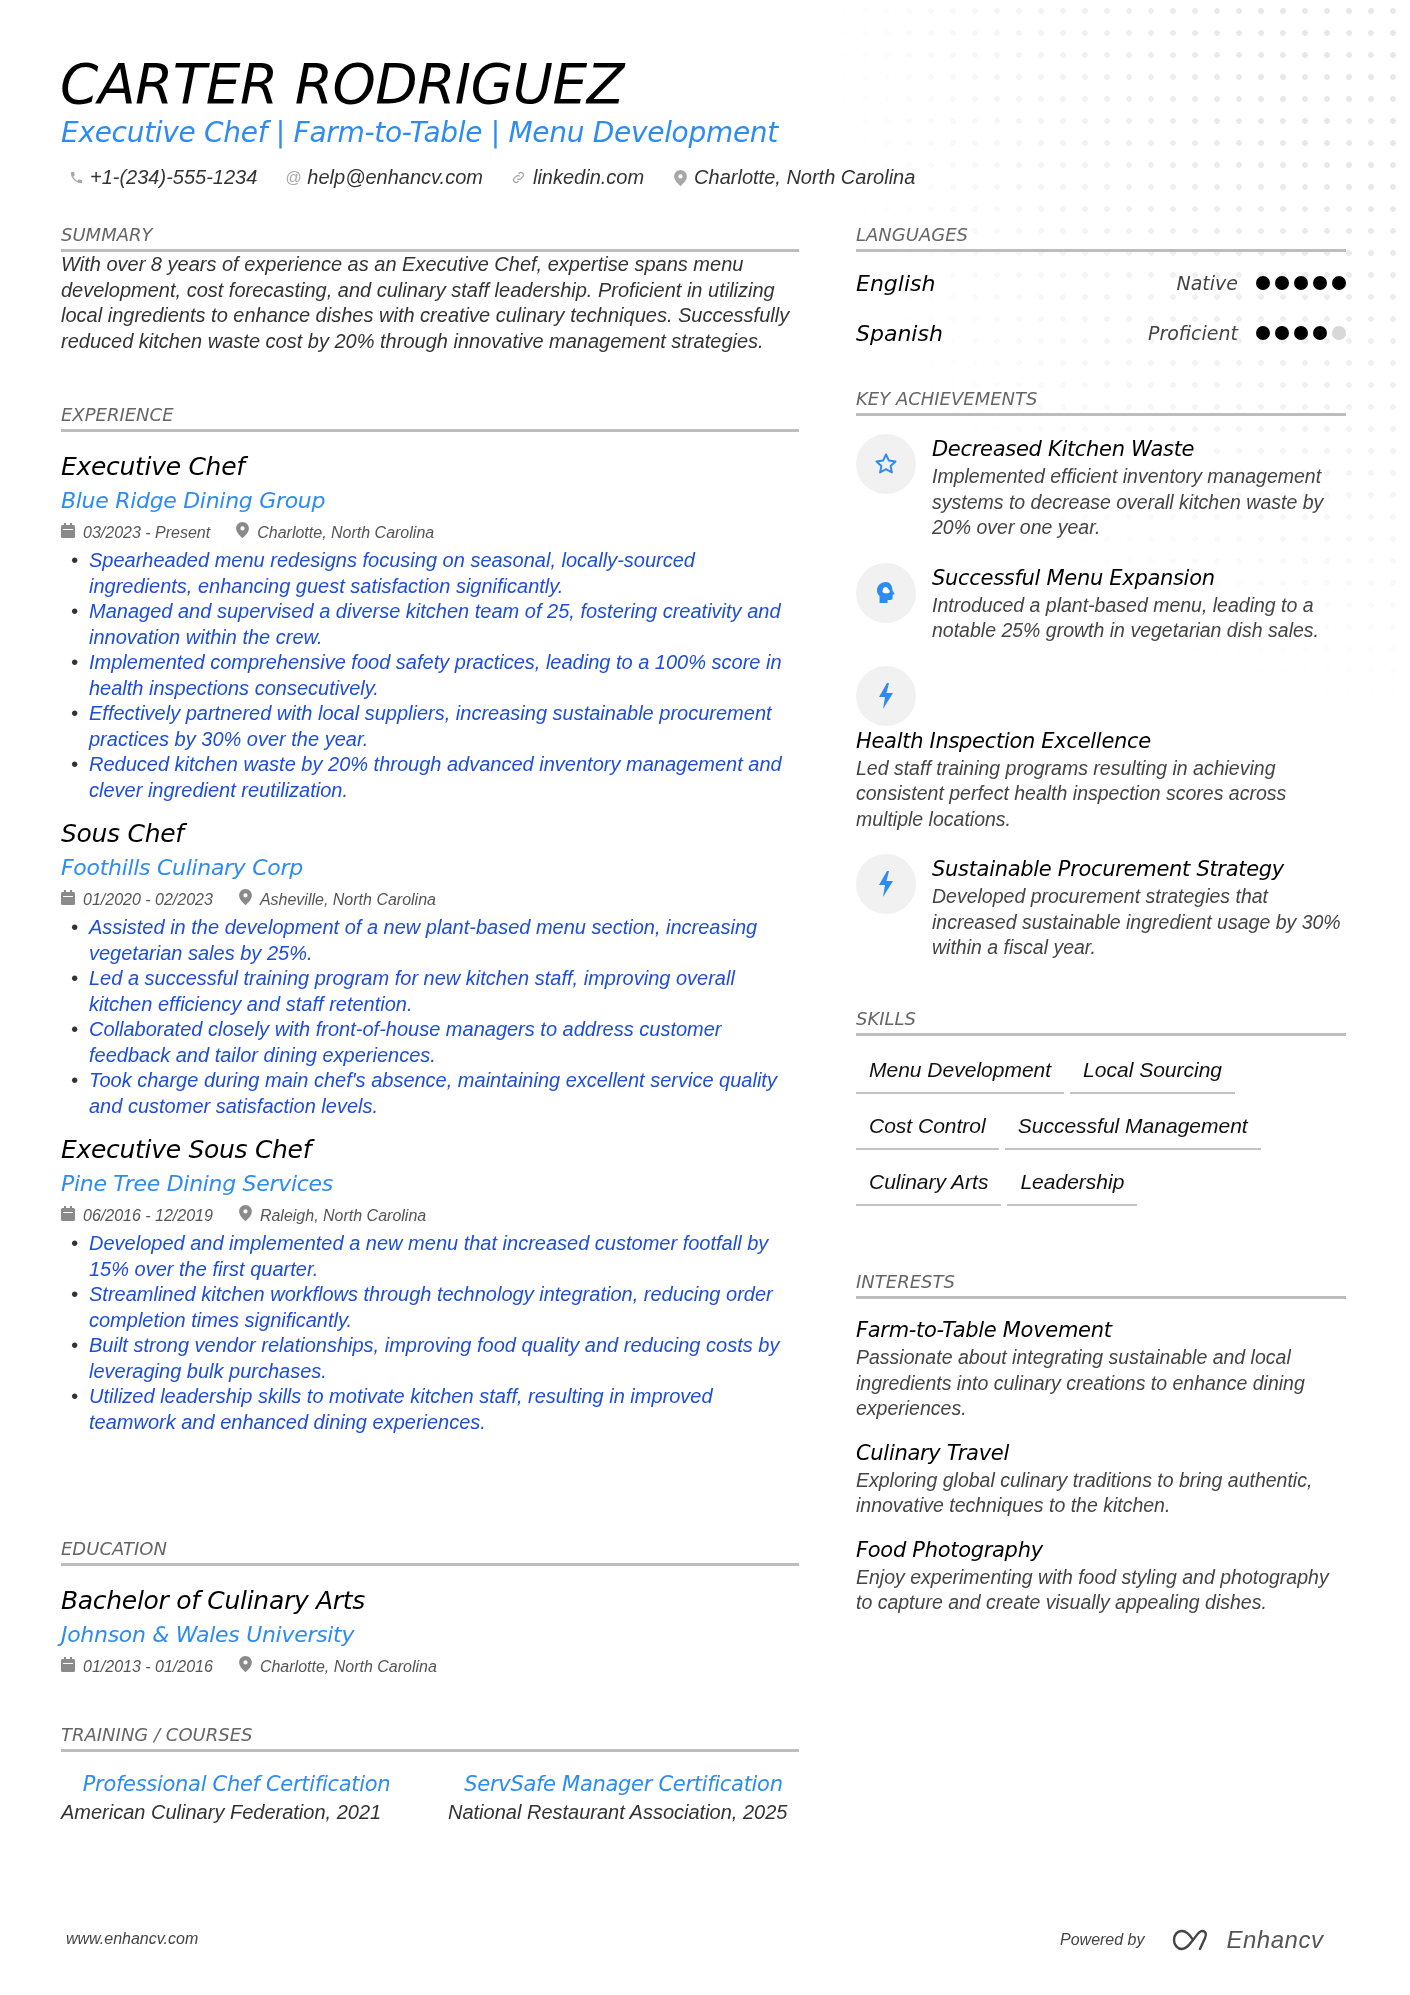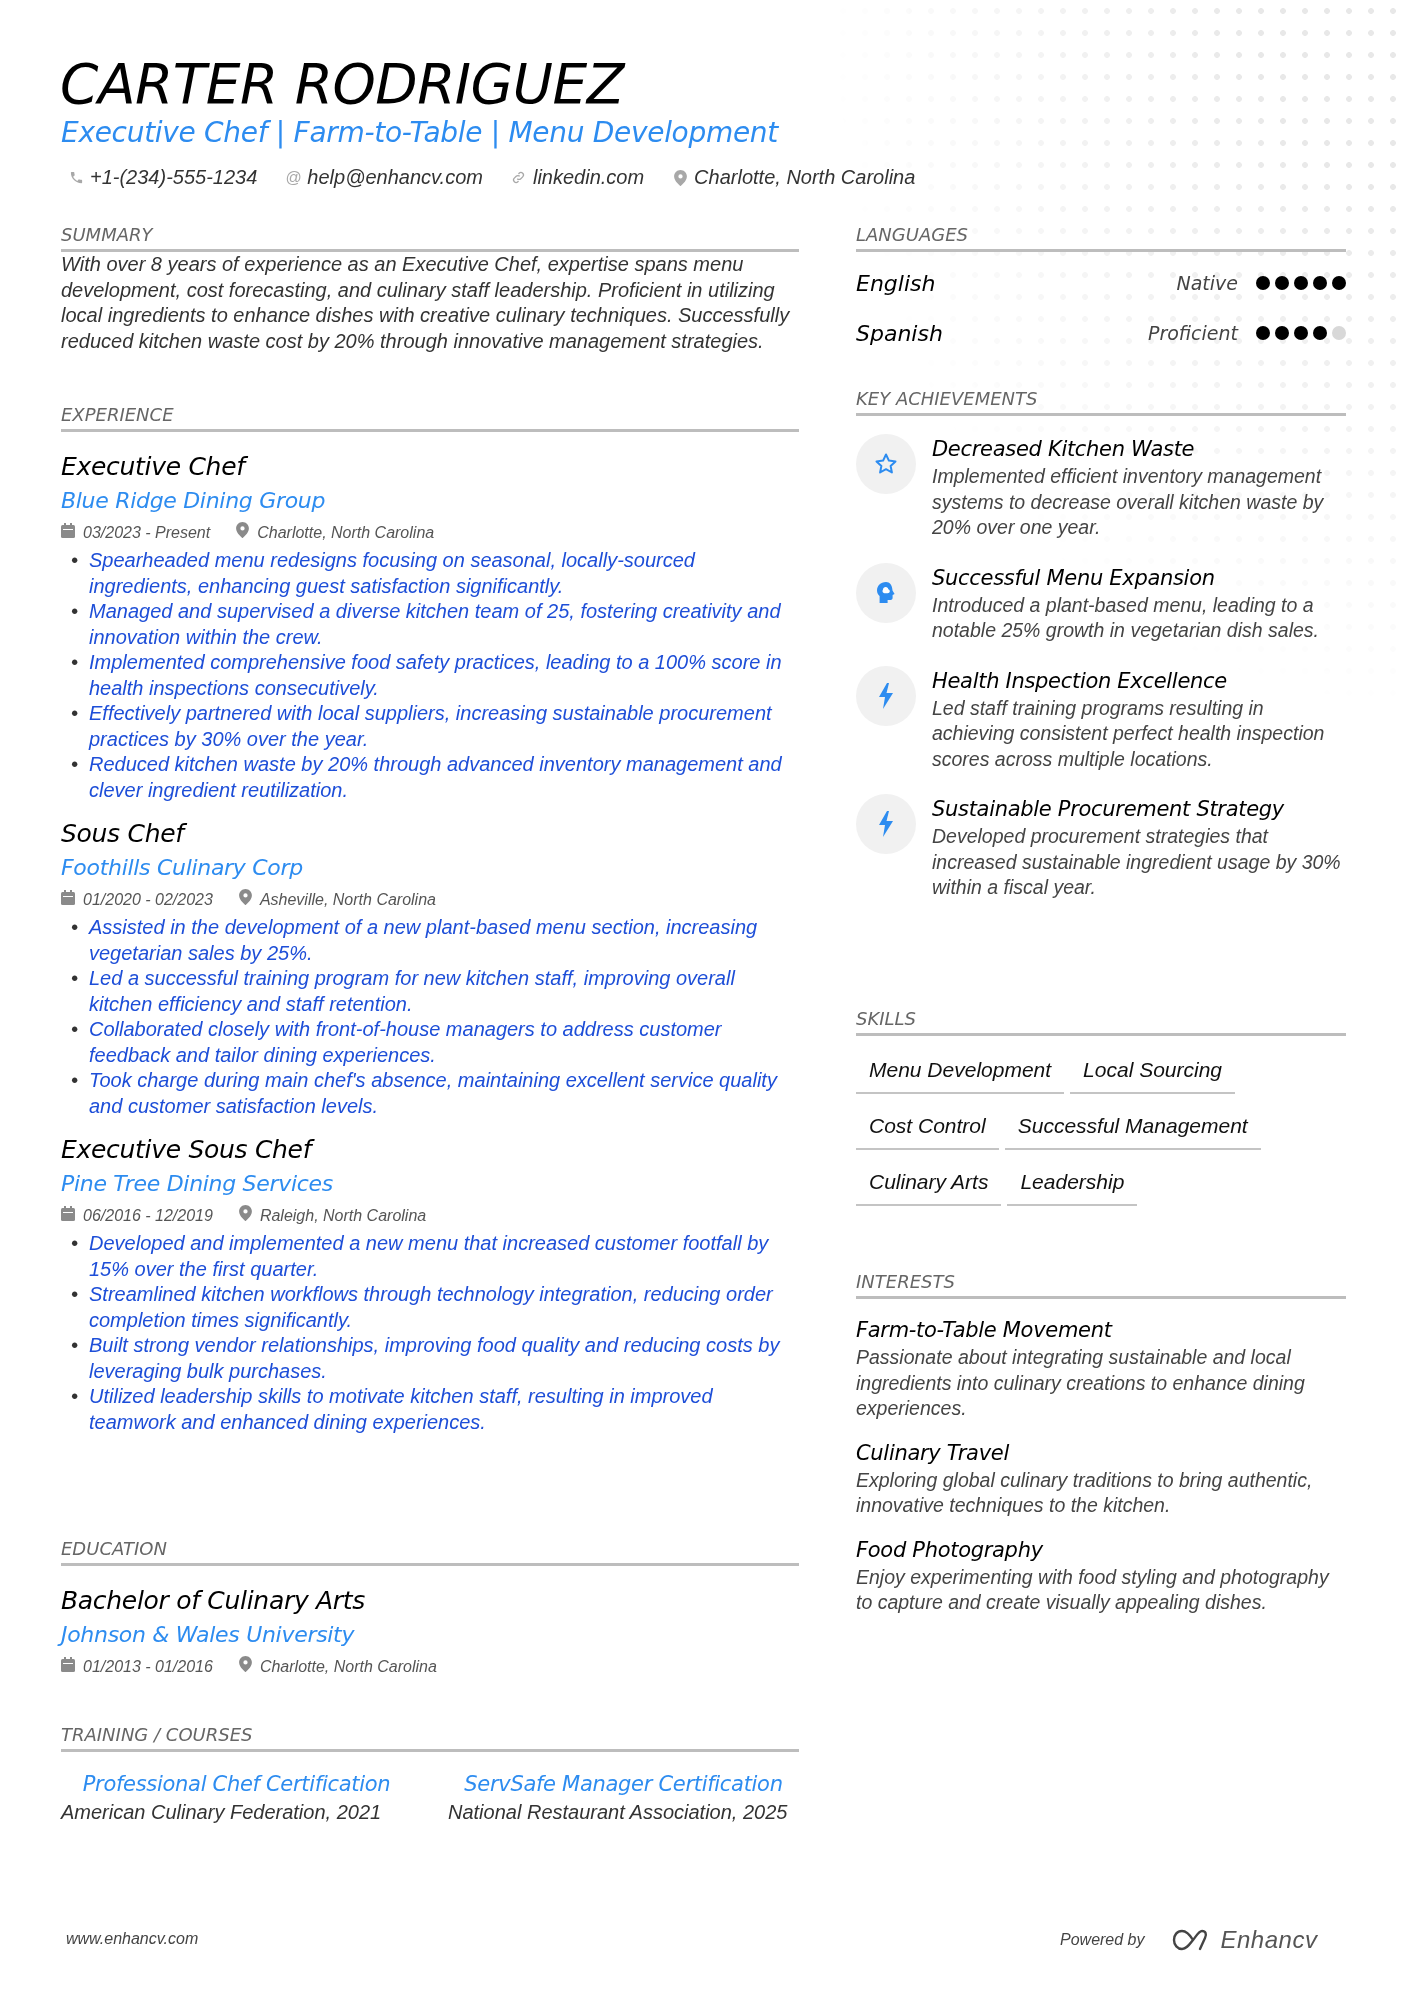--- a/index.html
+++ b/index.html
@@ -58,21 +58,21 @@
 
   .edu-title { font-family: "DejaVu Sans", sans-serif; font-size: 25px; color: #000; line-height: 34px; margin-top: 18px; letter-spacing: -0.3px; }
 
   .train-grid { display: grid; grid-template-columns: 1fr 1fr; gap: 0 36px; margin-top: 16px; }
   .train-title { font-family: "DejaVu Sans", sans-serif; font-size: 21px; color: #2d8cf0; line-height: 32px; letter-spacing: -0.3px; text-align: center; }
   .train-org { font-size: 20px; line-height: 25.5px; color: #333; }
 
   .footer-left { position: absolute; left: 66px; top: 1930px; font-size: 16px; color: #444; }
   .footer-right { position: absolute; left: 1060px; top: 1926px; display: flex; align-items: center; gap: 26px; }
   .powered { font-size: 16px; color: #444; }
-  .brand { display: flex; align-items: center; gap: 4px; font-size: 24px; color: #555; letter-spacing: 0.5px; }
+  .brand { display: flex; align-items: center; gap: 10px; font-size: 24px; color: #555; letter-spacing: 0.5px; }
 </style>
 </head>
 <body>
 
 <div class="dots"></div>
 
 <div class="page">
 
   <div class="name">CARTER RODRIGUEZ</div>
   <div class="subtitle">Executive Chef | Farm-to-Table | Menu Development</div>
@@ -290,21 +290,21 @@
             <path fill="#2d8cf0" d="M11 1C5.5 1 2 4.8 2 9.5c0 2.6 1.2 4.3 2.6 5.6V22h8v-3h3c1.1 0 2-.9 2-2v-3l2-1-2.1-3.5C17.3 4.3 14.8 1 11 1z"></path>
             <path fill="#fff" d="M8 8.5c0-1.4 1.2-2.5 2.7-2.5s2.5 1 2.5 2.2c1 .2 1.6 1 1.6 2 0 1.2-1 2-2.2 2H9.5C8.4 12.2 7.5 11.3 7.5 10.3c0-.7.2-1.3.5-1.8z"></path>
           </svg>
       </div>
       <div>
         <div class="ach-title">Successful Menu Expansion</div>
         <div class="ach-desc">Introduced a plant-based menu, leading to a notable 25% growth in vegetarian dish sales.</div>
       </div>
     </div>
 
-    <div class="ach" style="margin-top:22px;">
+    <div class="ach" style="margin-top:22px;flex-direction:column;">
       <div class="ach-icon">
         <svg width="16" height="26" viewBox="0 0 16 26">
             <path fill="#2d8cf0" d="M9 0L1 14h6l-2 12 10-16H8.5L11 0z"></path>
           </svg>
       </div>
       <div>
         <div class="ach-title">Health Inspection Excellence</div>
         <div class="ach-desc">Led staff training programs resulting in achieving consistent perfect health inspection scores across multiple locations.</div>
       </div>
     </div>

